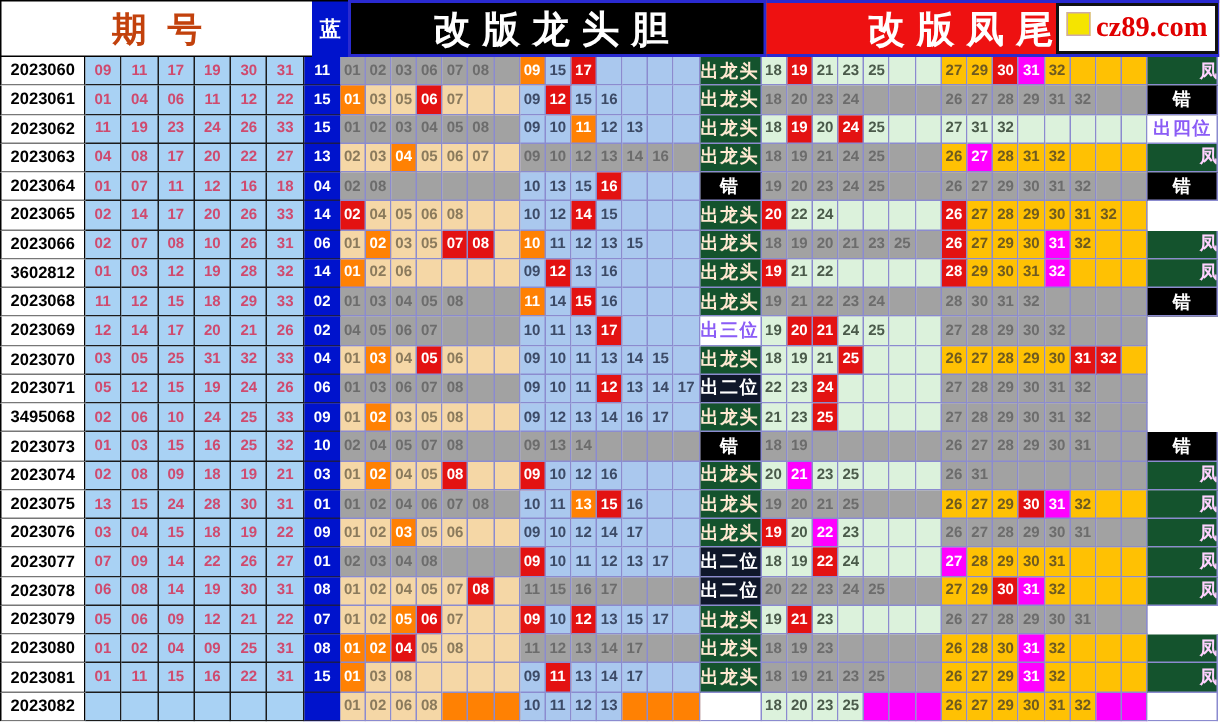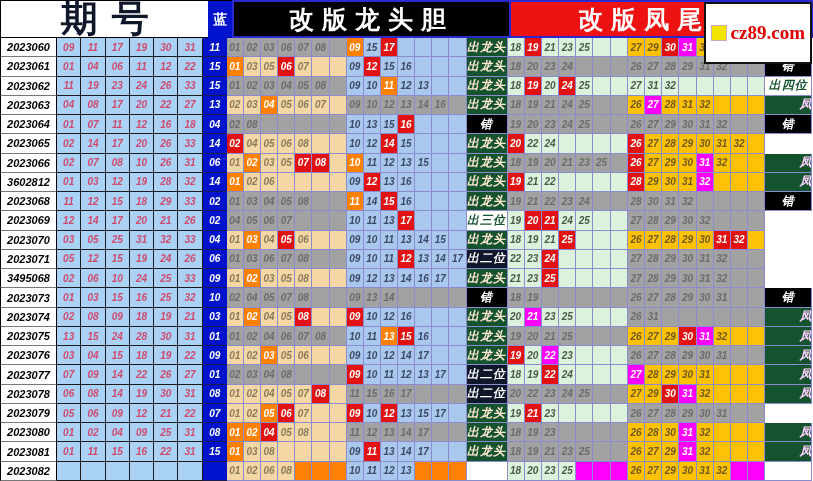--- a/index.html
+++ b/index.html
@@ -2,52 +2,52 @@
 <html><head>
 <meta charset="utf-8">
 <style>
   html,body{margin:0;padding:0;background:#fff;}
   #app{position:relative;width:813px;height:481px;background:#fff;overflow:hidden;
        font-family:"Liberation Sans","DejaVu Sans",sans-serif;}
   
   #hdr{display:flex;height:38px;width:813px;}
   .hd{box-sizing:border-box;display:flex;align-items:center;justify-content:center;}
   #hd-period{width:210px;background:#fff;border:1px solid #000;border-right:none;
-             font-size:37px;font-weight:bold;color:#0f172a;letter-spacing:14px;padding-left:14px;}
+             font-size:23px;font-weight:bold;color:#c2410c;letter-spacing:14px;padding-left:14px;}
   #hd-blue{width:24px;background:#0013cc;color:#fff;font-size:14px;font-weight:bold;border-top:1px solid #000;}
   #hd-dragon{width:281px;background:#000;border:2px solid #2a2ad0;color:#fff;
              font-size:25px;font-weight:bold;letter-spacing:8px;text-align:center;}
   #hd-phoenix{width:305px;background:#ee1111;border:2px solid #2a2ad0;border-left:none;color:#fff;
               font-size:25px;font-weight:bold;letter-spacing:8px;}
   #logo{position:absolute;top:2px;right:1px;background:#fff;border:2px solid #111;
-        display:flex;align-items:center;gap:4px;padding:18px 5px;}
+        display:flex;align-items:flex-start;gap:4px;padding:4px 5px;}
   #logo .sq{width:14px;height:14px;background:#f5e400;border:1px solid #caa;}
   #logo .txt{color:#e00000;font-weight:bold;font-size:19px;font-family:"Liberation Serif","DejaVu Serif",serif;}
   
   #grid{display:grid;width:813px;height:443px;
         grid-template-columns:57px repeat(6,24.3px) 24px repeat(14,17.14px) 41px repeat(15,17.2px) 47px;
-        grid-template-rows:repeat(23,1fr);font-style:italic;}
+        grid-template-rows:repeat(23,1fr);}
   .c{box-sizing:border-box;display:flex;align-items:center;justify-content:center;
      font-size:10px;font-weight:bold;overflow:hidden;}
   .per{background:#fff;color:#000;font-size:11px;border-bottom:1px solid #777;border-left:1px solid #000;border-right:1px solid #000;}
   .lft{background:#a9d2f4;color:#cf4a6e;border-right:1px solid #1b1b1b;border-bottom:1px solid #1b1b1b;}
   .blu{background:#0013cc;color:#fff;border-bottom:1px solid #1b1b4d;}
   .mid{border-right:1px solid #8b8bcf;border-bottom:1px solid #8b8bcf;}
   .bg-tan{background:#f5d7a6;color:#8a7a5c;}
   .bg-blue{background:#aac8ee;color:#3c4a66;}
   .bg-gray{background:#a2a2a2;color:#6c6c6c;}
   .bg-green{background:#dcf2dc;color:#4a5a4a;}
   .bg-gold{background:#ffc103;color:#6e5a20;}
   .h-o{background:#ff8103 !important;color:#fff !important;}
   .h-r{background:#e31212 !important;color:#fff !important;}
   .h-m{background:#ff00ff !important;color:#fff !important;}
   .lab{font-size:12px;font-weight:bold;letter-spacing:1px;border-right:1px solid #8b8bcf;border-bottom:1px solid #8b8bcf;}
   .lab-orange{background:#14532d;color:#ffe9d2;}
   .lab-lav{background:#0f172a;color:#fff;}
-  .lab-white{background:#fff;color:#14532d;}
+  .lab-white{background:#fff;color:#8b5cf6;}
   .lab-black{background:#000;color:#fff;}
   .lab-magenta{background:#14532d;color:#ffd2ff;padding-left:36px;}
   .lab-pink{background:#ff9dae;color:#ff4457;margin-left:48px;}
   .lab-empty{background:#fff;}
 </style>
 </head>
 <body>
 
 <div id="app">
   <div id="hdr">

